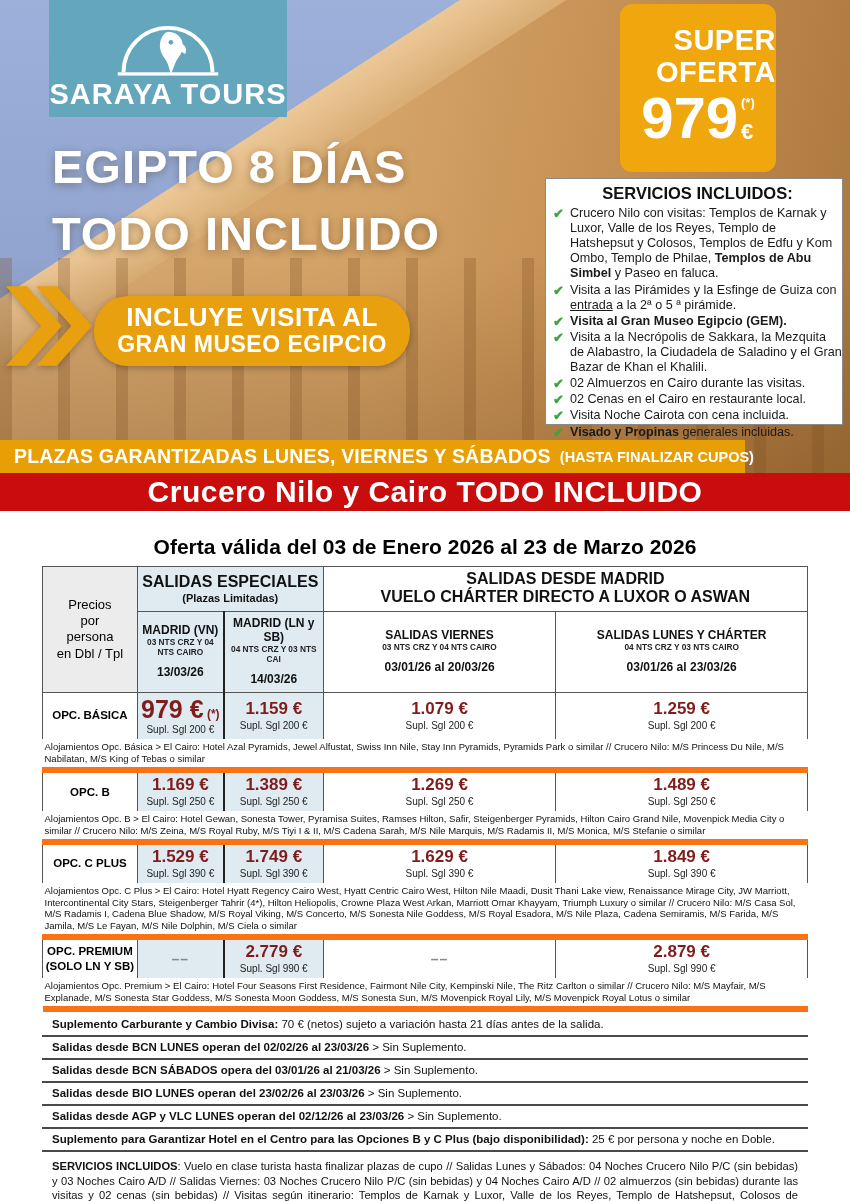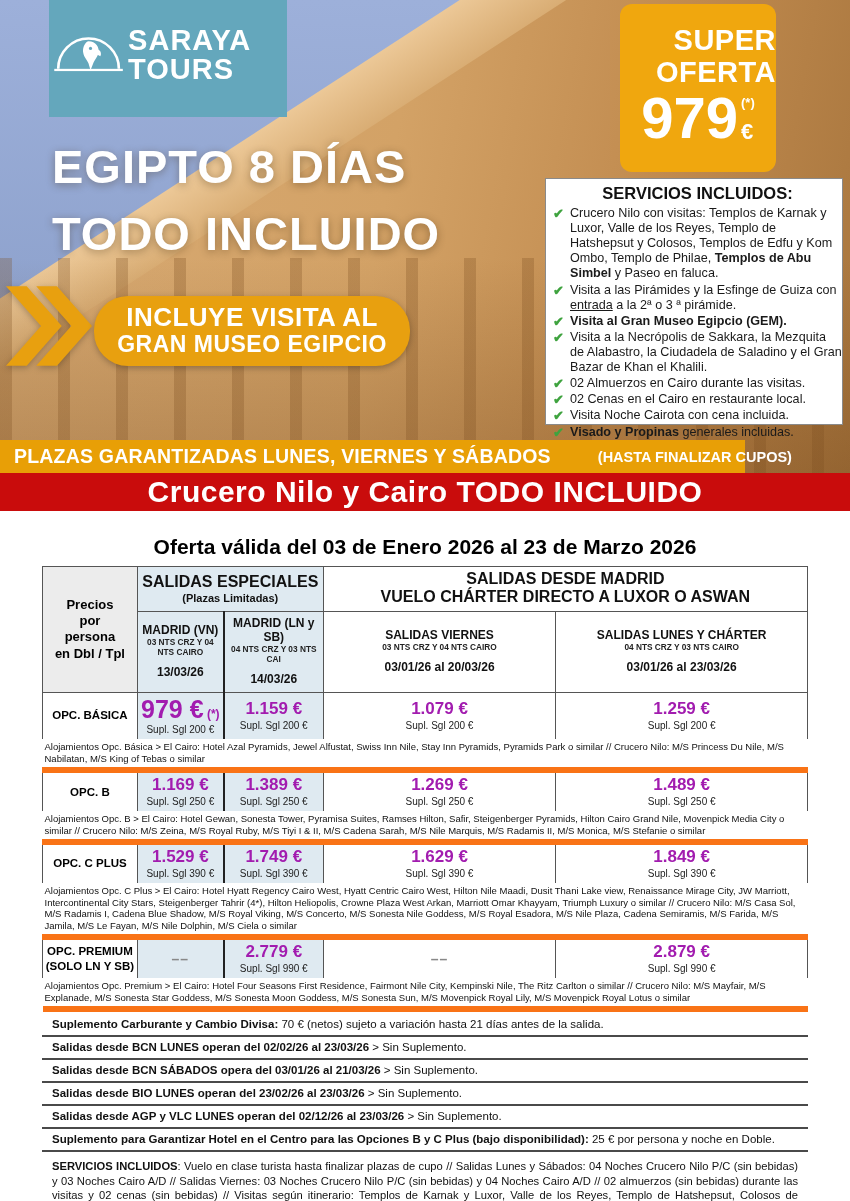--- a/index.html
+++ b/index.html
@@ -14,21 +14,21 @@
      background:linear-gradient(180deg,#9db0da,#8da1cc);
      clip-path:polygon(0 0,100% 0,0 100%);}
   .ph-cornice{position:absolute;left:-30px;top:318px;width:720px;height:58px;
      background:linear-gradient(180deg,#ecc897,#d9ad74);
      transform:rotate(-33deg);transform-origin:left top;}
   .ph-statues{position:absolute;left:0;right:0;bottom:0;height:215px;
      background:repeating-linear-gradient(90deg,rgba(122,76,30,.28) 0 12px,rgba(0,0,0,0) 12px 58px),
                 linear-gradient(180deg,rgba(0,0,0,0),rgba(96,54,15,.28));}
 
   .logo{position:absolute;left:49px;top:0;width:238px;height:117px;background:#64A7BC;
-        display:flex;flex-direction:row;align-items:center;justify-content:flex-end;
+        display:flex;flex-direction:column;align-items:center;justify-content:flex-end;
         padding-bottom:8px;box-sizing:border-box;}
   .logo-text{color:#fff;font-weight:bold;font-size:29px;letter-spacing:1px;line-height:1;}
 
   .hero-title{position:absolute;left:52px;top:134px;color:#fff;font-weight:bold;
      font-size:47px;line-height:1.42;letter-spacing:1px;text-shadow:0 2px 8px rgba(60,40,10,.38);}
 
   .chevrons{position:absolute;left:6px;top:286px;filter:drop-shadow(0 2px 3px rgba(0,0,0,.25));}
 
   .pill{position:absolute;left:94px;top:296px;width:316px;background:#E8A00F;color:#fff;
      border-radius:34px;text-align:center;padding:7px 4px 9px;box-sizing:border-box;
@@ -47,48 +47,48 @@
 
   .services{position:absolute;left:545px;top:178px;width:298px;height:247px;background:#fff;
      border:1px solid #8a8a8a;padding:4px 0 4px 7px;box-sizing:border-box;}
   .svc-title{text-align:center;font-weight:bold;font-size:16.5px;margin:1px 0 3px;color:#111;}
   .services ul{list-style:none;margin:0;padding:0;}
   .services li{position:relative;padding-left:17px;font-size:12.6px;line-height:1.2;
      color:#1a1a1a;margin-bottom:1px;}
   .check{position:absolute;left:0;top:0;color:#3FA33F;font-weight:bold;font-size:13px;}
 
   .orange-band{position:absolute;left:0;bottom:0;width:745px;height:33px;background:#E89F06;
-     color:#fff;display:flex;align-items:center;padding-left:14px;box-sizing:border-box;gap:38px;}
+     color:#fff;display:flex;align-items:center;padding-left:14px;box-sizing:border-box;}
   .ob-main{font-weight:bold;font-size:19.5px;letter-spacing:.2px;white-space:nowrap;}
   .ob-small{font-weight:bold;font-size:14.5px;margin-left:9px;white-space:nowrap;}
 
   
   .red-banner{height:38px;background:#C90C0C;color:#fff;display:flex;align-items:center;
      justify-content:center;font-size:30px;font-weight:bold;letter-spacing:.5px;}
   .validity{text-align:center;font-size:21px;font-weight:bold;color:#000;margin:24px 0 7px;}
 
   
   .content{margin:0 42px;}
   table.price{width:100%;border-collapse:collapse;table-layout:fixed;}
   th,td{vertical-align:middle;}
-  .corner{background:#ECECEC;font-weight:bold;font-size:13px;white-space:pre-line;
+  .corner{background:#ECECEC;font-weight:normal;font-size:13px;white-space:pre-line;
      line-height:1.25;border:1px solid #555;text-align:center;}
   .grp{border:1px solid #555;text-align:center;padding:3px 0 4px;}
   .blue{background:#DFEAF1;}
   .g1{font-weight:bold;font-size:16px;line-height:1.15;color:#111;}
   .g2{font-weight:bold;font-size:11px;color:#111;}
   .sub-th{border:1px solid #555;text-align:center;padding:4px 0 6px;}
   .thickL{border-left:2px solid #222 !important;}
   .sub-t{font-weight:bold;font-size:12px;color:#111;}
   .sub-s{font-weight:bold;font-size:8.3px;color:#222;margin-bottom:8px;}
   .sub-d{font-weight:bold;font-size:12px;color:#111;}
   .price-row td{border-left:1px solid #555;border-right:1px solid #555;text-align:center;
      padding:3px 0 4px;}
   .row-label{font-weight:bold;font-size:11.5px;white-space:pre-line;line-height:1.25;color:#000;}
-  .p-val{font-weight:bold;font-size:17px;color:#a21caf;line-height:1.1;}
+  .p-val{font-weight:bold;font-size:17px;color:#7f1d1d;line-height:1.1;}
   .p-val.big{font-size:25px;}
   .p-star{font-size:12px;font-weight:bold;}
   .p-supl{font-size:10px;color:#222;margin-top:1px;}
   .p-dash{color:#888;font-weight:bold;font-size:14px;letter-spacing:1px;}
   .note-row td{border-bottom:6px solid #f97316;font-size:9.5px;color:#111;
      padding:2px 2px 3px 2px;line-height:1.22;text-align:left;}
 
   
   .supps{margin-top:2px;}
   .supp{border-bottom:2px solid #4a4a4a;padding:4px 10px 5px;font-size:11.5px;color:#111;}
@@ -146,21 +146,21 @@
           <div class="b-star">(*)</div>
           <div class="b-eur">€</div>
         </div>
       </div>
     </div>
 
     <aside class="services">
       <div class="svc-title">SERVICIOS INCLUIDOS:</div>
       <ul id="services-list">
           <li><span class="check">✔</span><span>Crucero Nilo con visitas: Templos de Karnak y Luxor, Valle de los Reyes, Templo de Hatshepsut y Colosos, Templos de Edfu y Kom Ombo, Templo de Philae, </span><span class="sg-b">Templos de Abu Simbel</span><span> y Paseo en faluca.</span></li>
-          <li><span class="check">✔</span><span>Visita a las Pirámides y la Esfinge de Guiza con </span><span class="sg-u">entrada</span><span> a la 2ª o 3 ª pirámide.</span></li>
+          <li><span class="check">✔</span><span>Visita a las Pirámides y la Esfinge de Guiza con </span><span class="sg-u">entrada</span><span> a la 2ª o 5 ª pirámide.</span></li>
           <li><span class="check">✔</span><span class="sg-b">Visita al Gran Museo Egipcio (GEM).</span></li>
           <li><span class="check">✔</span><span>Visita a la Necrópolis de Sakkara, la Mezquita de Alabastro, la Ciudadela de Saladino y el Gran Bazar de Khan el Khalili.</span></li>
           <li><span class="check">✔</span><span>02 Almuerzos en Cairo durante las visitas.</span></li>
           <li><span class="check">✔</span><span>02 Cenas en el Cairo en restaurante local.</span></li>
           <li><span class="check">✔</span><span>Visita Noche Cairota con cena incluida.</span></li>
           <li><span class="check">✔</span><span class="sg-b">Visado y Propinas</span><span> generales incluidas.</span></li>
         </ul>
     </aside>
 
     <div class="orange-band">

